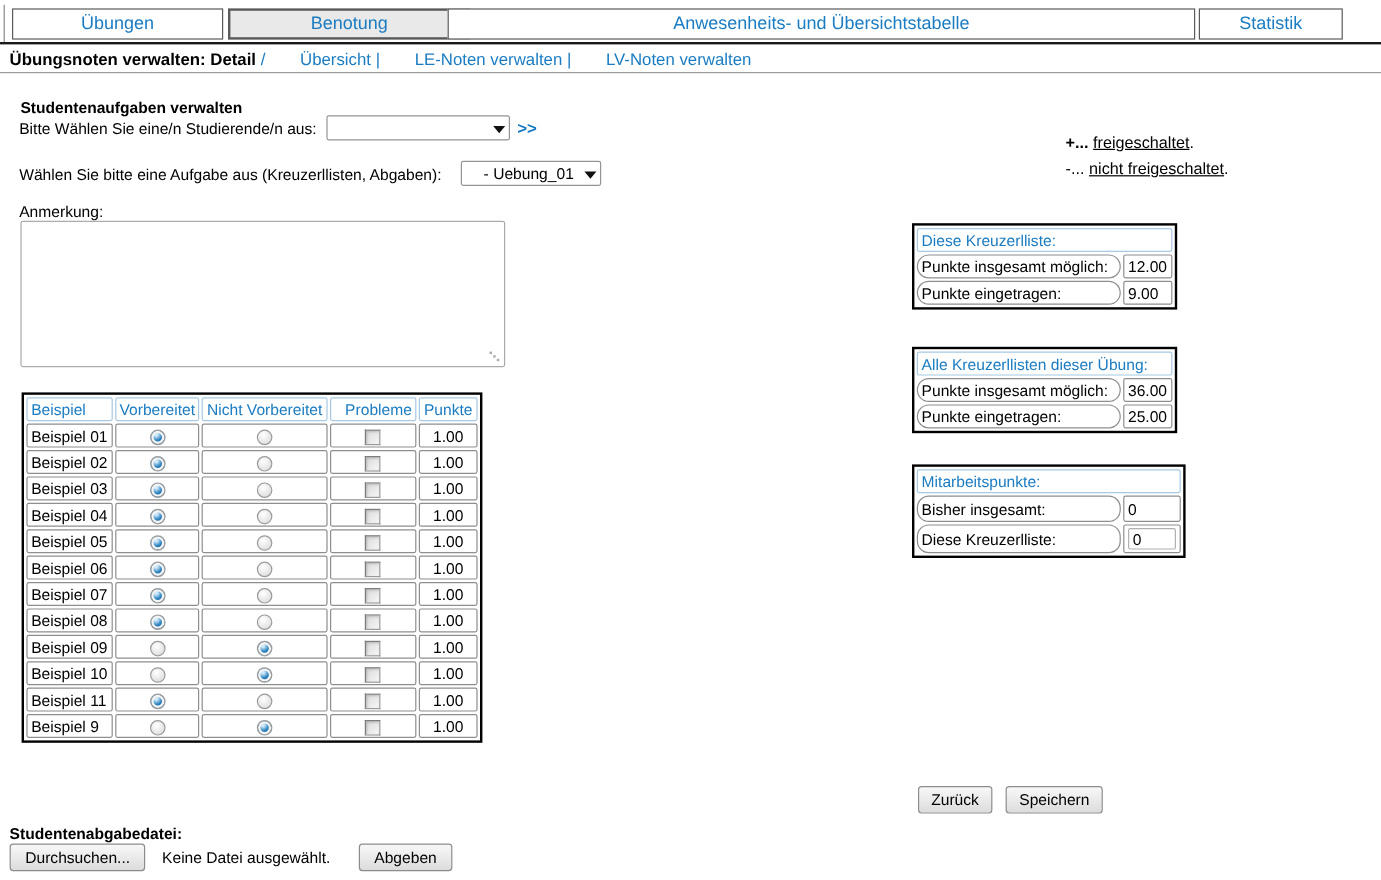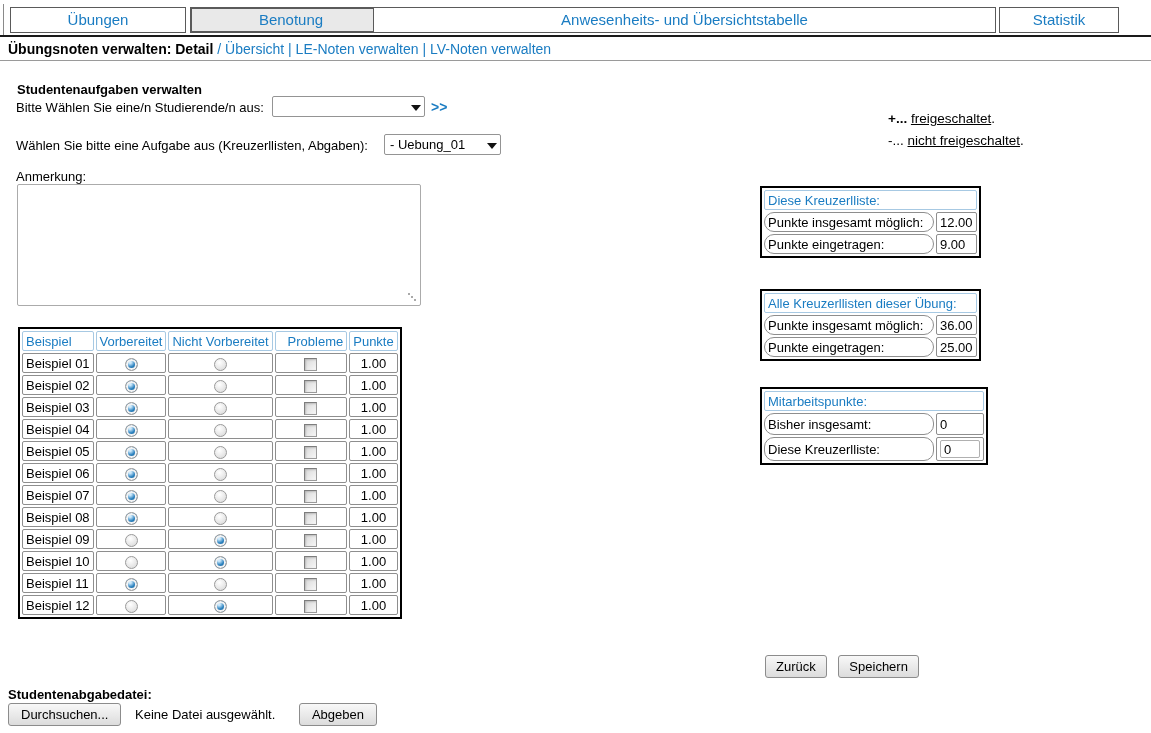--- a/index.html
+++ b/index.html
@@ -17,29 +17,29 @@
   .tab{position:absolute;top:7px;height:26px;line-height:24px;text-align:center;
     border:1px solid var(--tab-border);background:#fff;color:var(--blue);
     font-size:15px;cursor:pointer;}
   .tab.active{background:#e9e9e9;border-width:2px;line-height:22px;}
   .tabbar-underline{position:absolute;left:0;top:35px;width:1151px;height:2px;background:#1a1a1a;}
   .tabbar-leftstub{position:absolute;left:3px;top:4px;width:1px;height:31px;background:#8a8a8a;}
 
   
   .breadcrumb{position:absolute;left:8px;top:41px;font-size:14px;white-space:nowrap;}
   .breadcrumb b{color:#000;}
-  .breadcrumb .lnk{color:var(--blue);text-decoration:none;cursor:pointer;}
+  .breadcrumb .lnk{color:var(--blue);text-decoration:none;cursor:pointer;margin-left:25px;}
   .breadcrumb .sep{color:var(--blue);}
   .rule{position:absolute;left:0;top:60px;width:1151px;height:1px;background:#9a9a9a;}
 
   .bold{font-weight:bold;}
 
   
   .selectbox{position:absolute;height:21px;background:#fff;border:1px solid #949494;
-    border-radius:2px;line-height:19px;padding-left:5px;cursor:pointer;}
+    border-radius:2px;line-height:19px;padding-left:18px;cursor:pointer;}
   .selectbox .arrow{position:absolute;right:3px;top:8px;width:0;height:0;
     border-left:5px solid transparent;border-right:5px solid transparent;border-top:6px solid #111;}
   .jump-link{position:absolute;color:var(--blue);font-weight:bold;font-size:14px;cursor:pointer;}
 
   
   .ta-wrap{position:absolute;left:17px;top:184px;width:404px;height:122px;}
   textarea{width:100%;height:100%;border:1px solid #ababab;border-radius:2px;resize:none;
     font-family:"Liberation Sans",sans-serif;font-size:13px;padding:3px;}
   .grip{position:absolute;right:11px;bottom:11px;width:2px;height:2px;background:#a9a9a9;
     box-shadow:3px 3px 0 #a9a9a9,6px 6px 0 #a9a9a9;}
@@ -216,21 +216,21 @@
         <td class="center">1.00</td>
       </tr>
       <tr>
         <td>Beispiel 11</td>
         <td class="center"><span class="radio checked"></span></td>
         <td class="center"><span class="radio"></span></td>
         <td class="center"><span class="checkbox"></span></td>
         <td class="center">1.00</td>
       </tr>
       <tr>
-        <td>Beispiel 12</td>
+        <td>Beispiel 9</td>
         <td class="center"><span class="radio"></span></td>
         <td class="center"><span class="radio checked"></span></td>
         <td class="center"><span class="checkbox"></span></td>
         <td class="center">1.00</td>
       </tr>
     </tbody>
 </table>
 
 <div class="upload-heading">Studentenabgabedatei:</div>
 <div class="upload-row">

